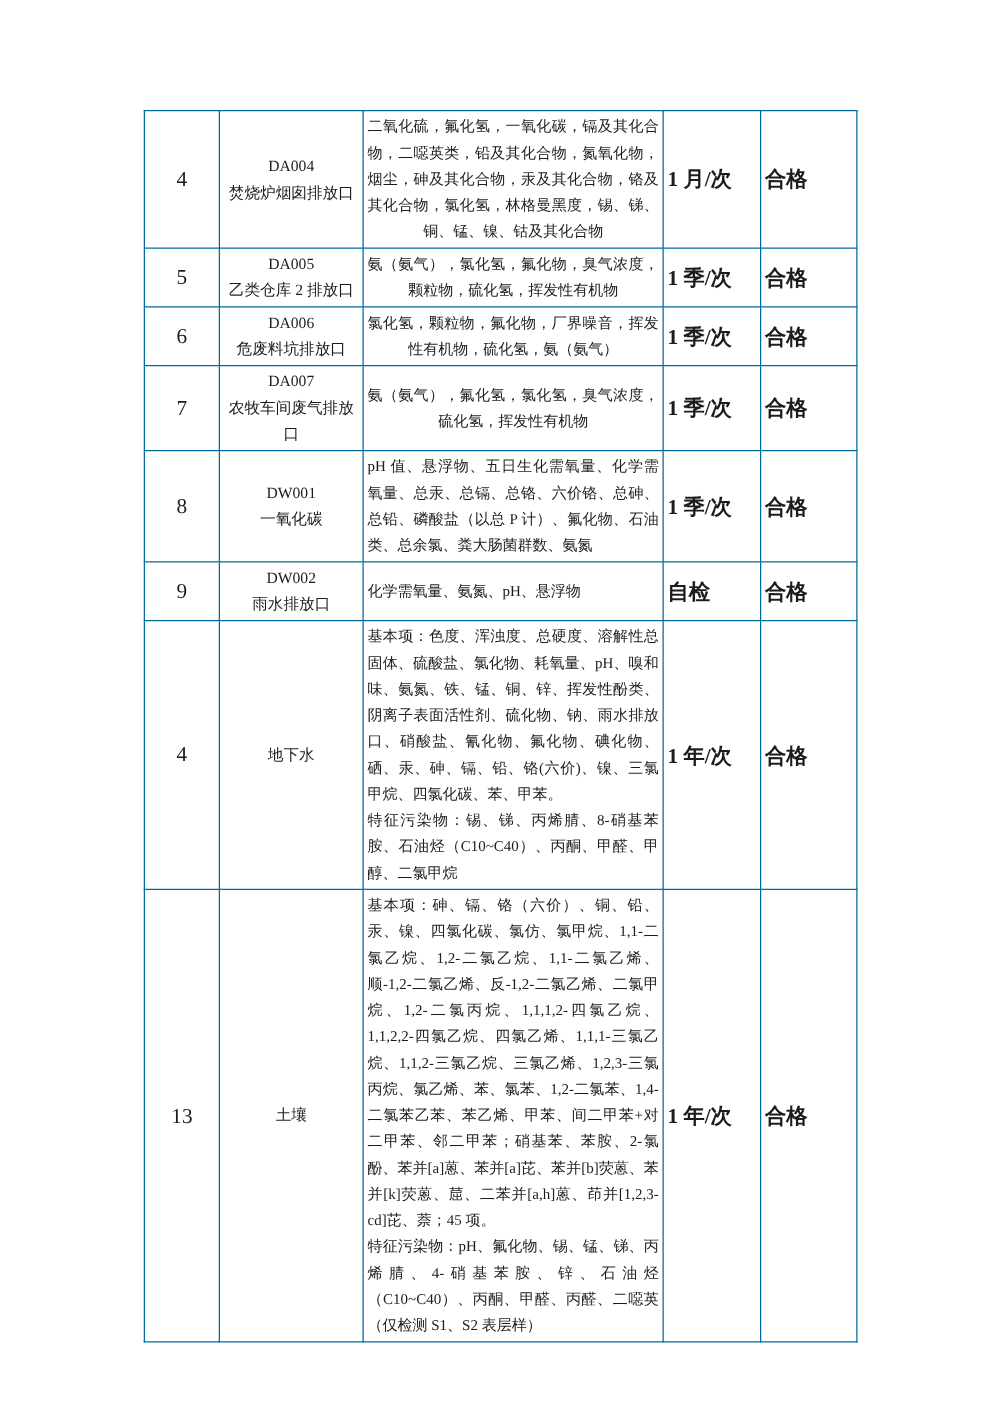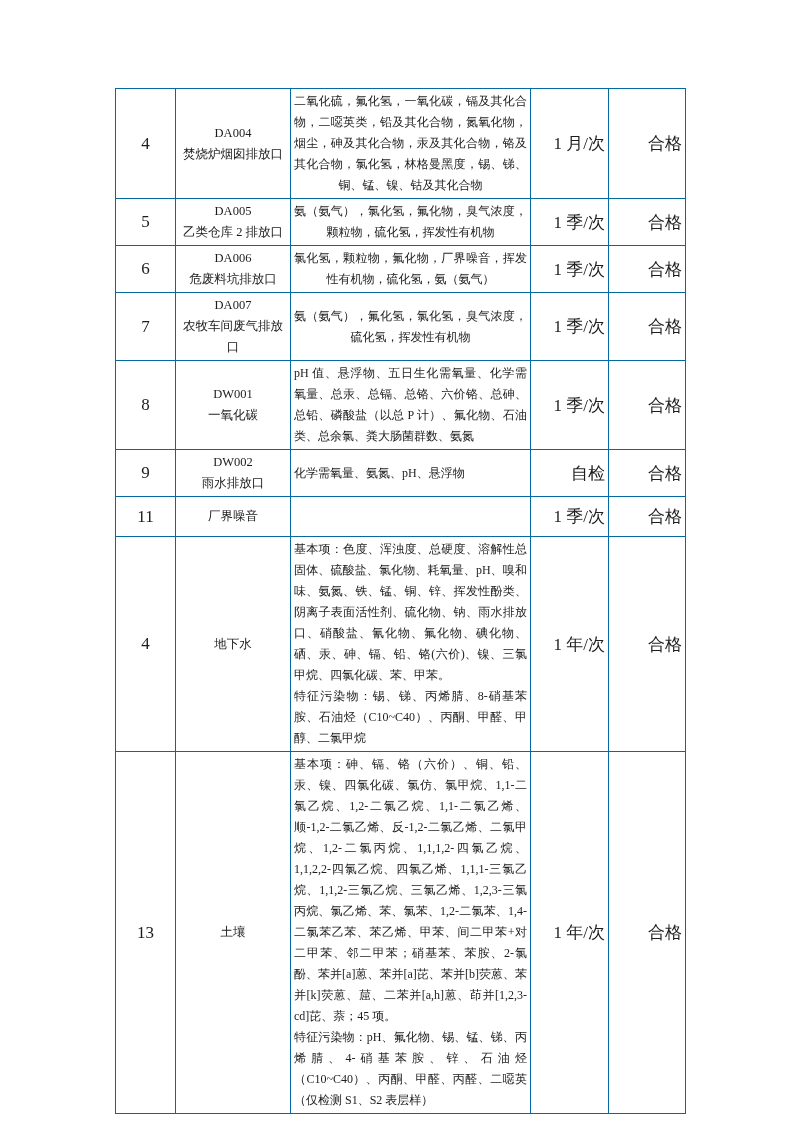--- a/index.html
+++ b/index.html
@@ -47,23 +47,24 @@
   td.items-cell p {
     margin: 0;
     text-align: justify;
     text-align-last: left;
   }
   td.items-cell.center-last p {
     text-align: justify;
     text-align-last: center;
   }
   td.freq-cell, td.result-cell {
-    text-align: right;
+    text-align: left;
     font-size: 17px;
     white-space: nowrap;
+    font-weight: bold;
   }
 </style>
 </head>
 <body>
 
 <div class="page">
   <table class="monitoring">
     <colgroup>
       <col style="width:60px">
       <col style="width:115px">
@@ -137,29 +138,20 @@
           <td class="point-cell">
             <div>DW002</div>
             <div>雨水排放口</div>
           </td>
           <td class="items-cell">
             <p>化学需氧量、氨氮、pH、悬浮物</p>
           </td>
           <td class="freq-cell">自检</td>
           <td class="result-cell">合格</td>
         </tr>
-        <tr style="height: 40px;">
-          <td class="num-cell">11</td>
-          <td class="point-cell">
-            <div>厂界噪音</div>
-          </td>
-          <td class="items-cell"></td>
-          <td class="freq-cell">1 季/次</td>
-          <td class="result-cell">合格</td>
-        </tr>
         <tr style="height: 171px;">
           <td class="num-cell">4</td>
           <td class="point-cell">
             <div>地下水</div>
           </td>
           <td class="items-cell">
             <p>基本项：色度、浑浊度、总硬度、溶解性总固体、硫酸盐、氯化物、耗氧量、pH、嗅和味、氨氮、铁、锰、铜、锌、挥发性酚类、阴离子表面活性剂、硫化物、钠、雨水排放口、硝酸盐、氰化物、氟化物、碘化物、硒、汞、砷、镉、铅、铬(六价)、镍、三氯甲烷、四氯化碳、苯、甲苯。</p>
             <p>特征污染物：锡、锑、丙烯腈、8-硝基苯胺、石油烃（C10~C40）、丙酮、甲醛、甲醇、二氯甲烷</p>
           </td>
           <td class="freq-cell">1 年/次</td>

